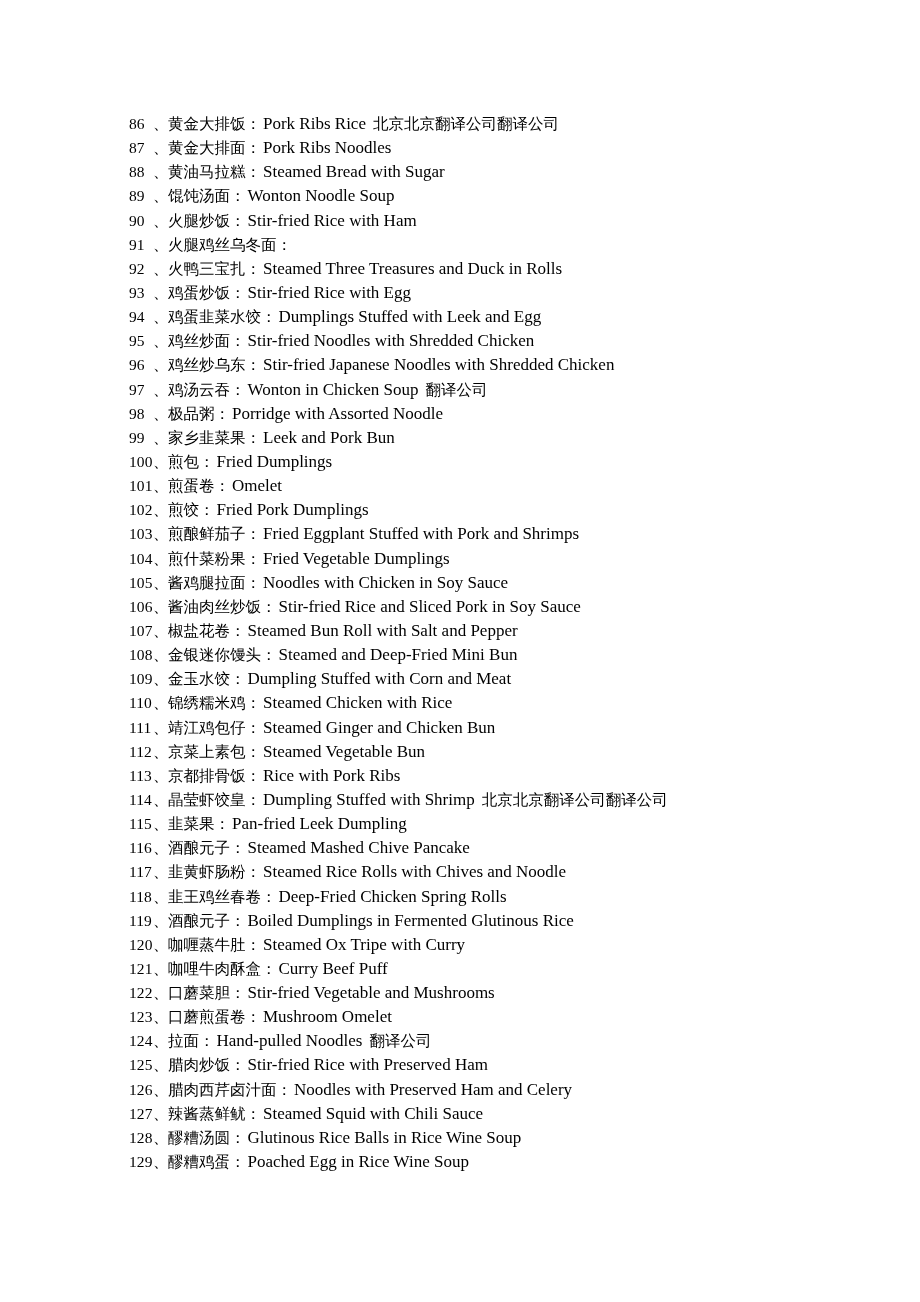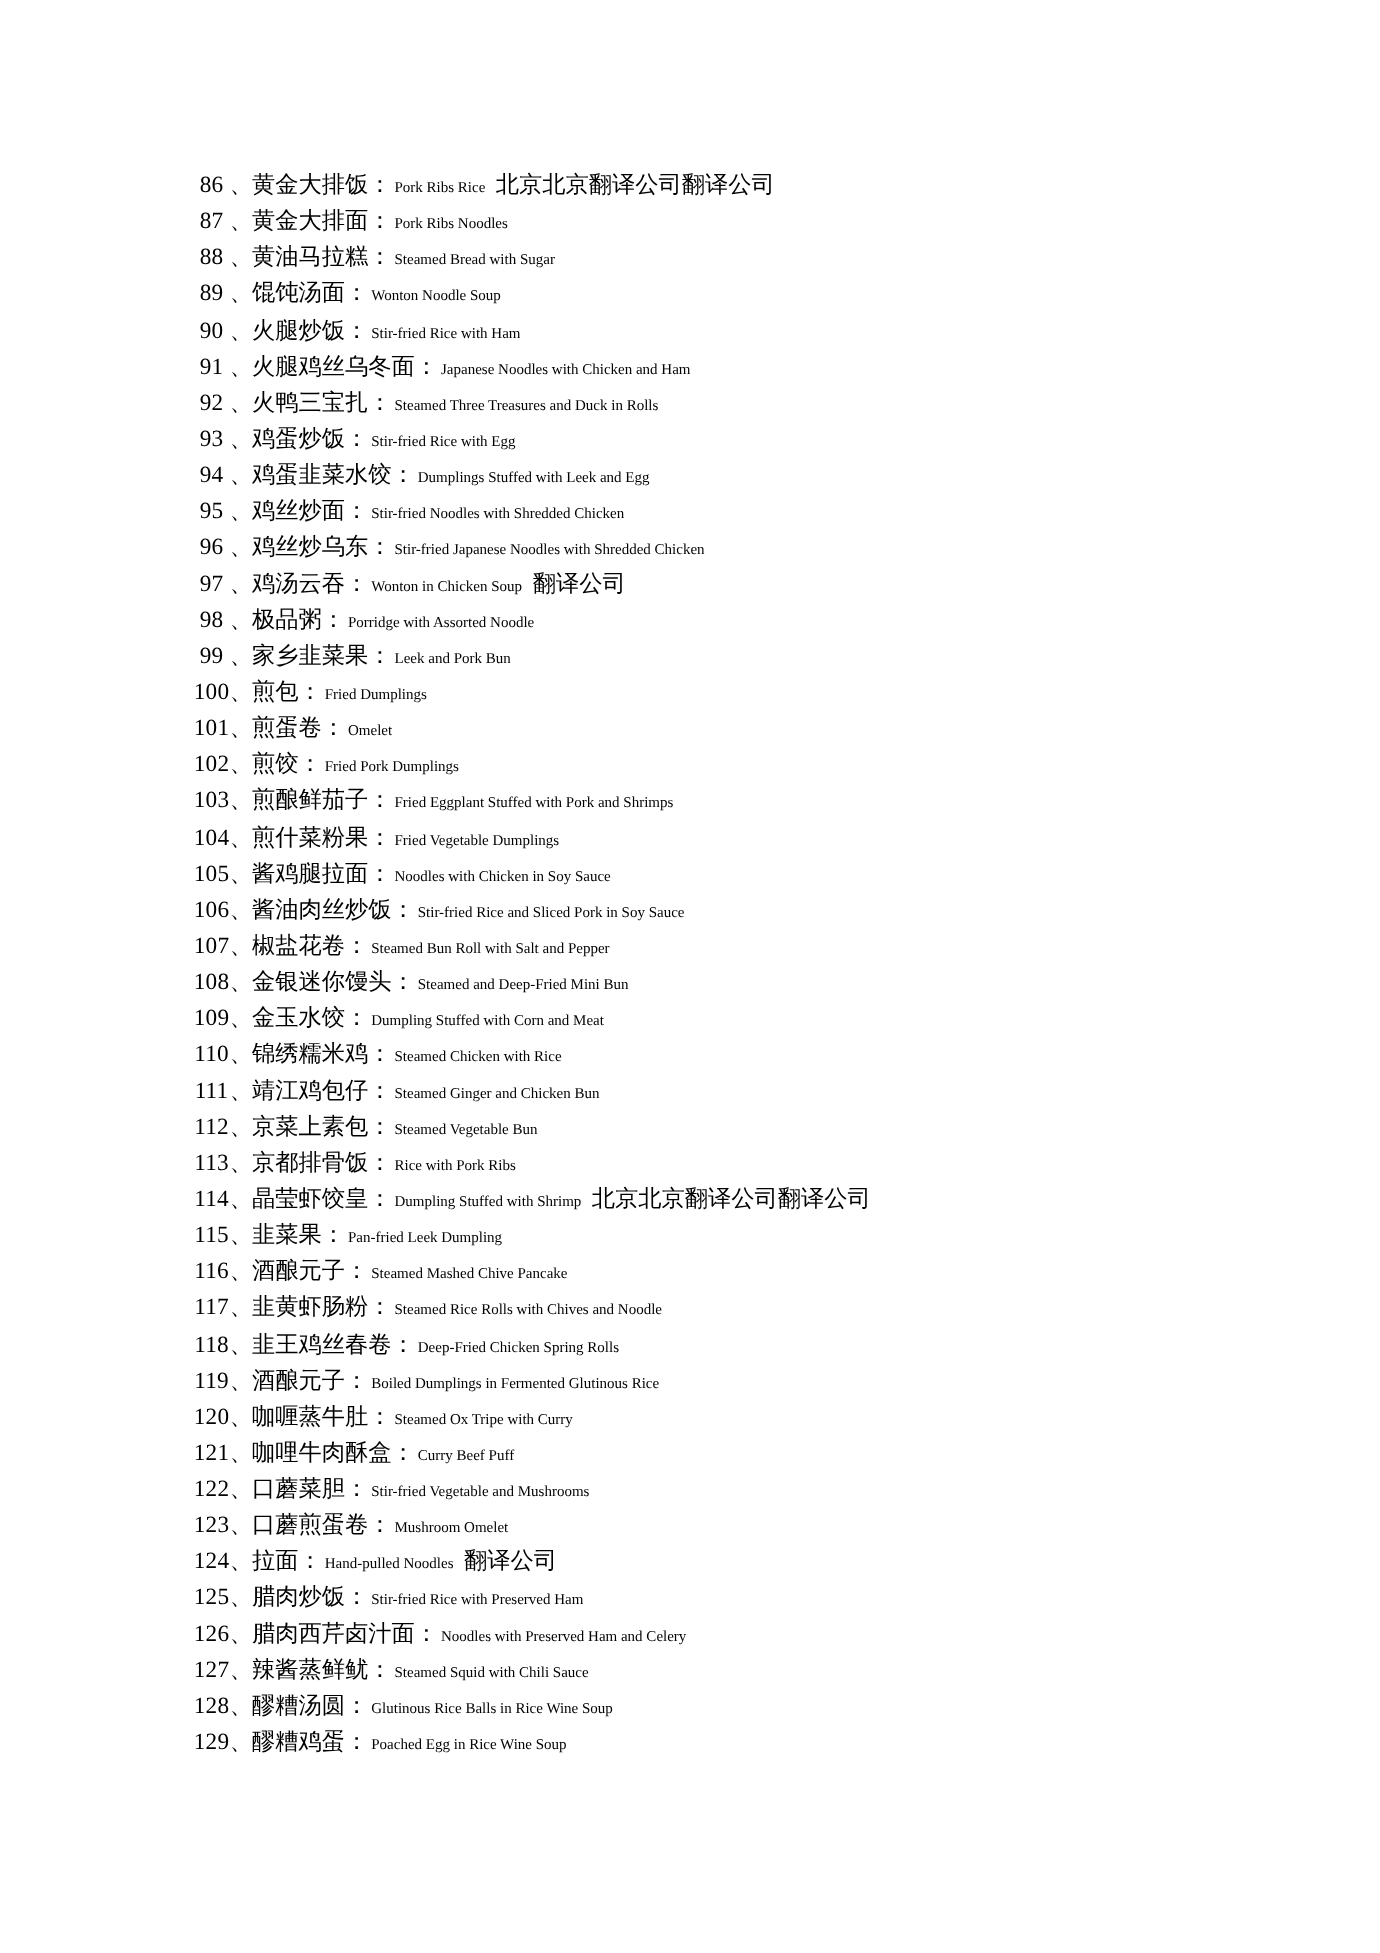--- a/index.html
+++ b/index.html
@@ -36,40 +36,40 @@
     display: flex;
     align-items: baseline;
     height: 24.15px;
     line-height: 24.15px;
     white-space: nowrap;
     font-size: 15.5px;
   }
   .num {
     display: inline-block;
     width: 24px;
-    text-align: center;
+    text-align: left;
     flex: 0 0 auto;
     letter-spacing: 0.1px;
   }
   .sep {
     flex: 0 0 auto;
     letter-spacing: -0.5px;
   }
   .cn {
     flex: 0 0 auto;
     letter-spacing: 0px;
     text-align: center;
   }
   .colon {
     flex: 0 0 auto;
     margin-right: 2px;
   }
   .en {
     flex: 0 0 auto;
-    font-size: 10px;
+    font-size: 17px;
   }
   .wm {
     flex: 0 0 auto;
     margin-left: 7px;
   }
 </style>
 </head>
 <body>
 
 <div id="page">
@@ -108,21 +108,20 @@
         <span class="sep">、</span>
         <span class="cn">火腿炒饭</span>
         <span class="colon">：</span>
         <span class="en">Stir-fried Rice with Ham</span>
       </li>
       <li class="entry">
         <span class="num">91</span>
         <span class="sep">、</span>
         <span class="cn">火腿鸡丝乌冬面</span>
         <span class="colon">：</span>
-        <span class="en">Japanese Noodles with Chicken and Ham</span>
       </li>
       <li class="entry">
         <span class="num">92</span>
         <span class="sep">、</span>
         <span class="cn">火鸭三宝扎</span>
         <span class="colon">：</span>
         <span class="en">Steamed Three Treasures and Duck in Rolls</span>
       </li>
       <li class="entry">
         <span class="num">93</span>

